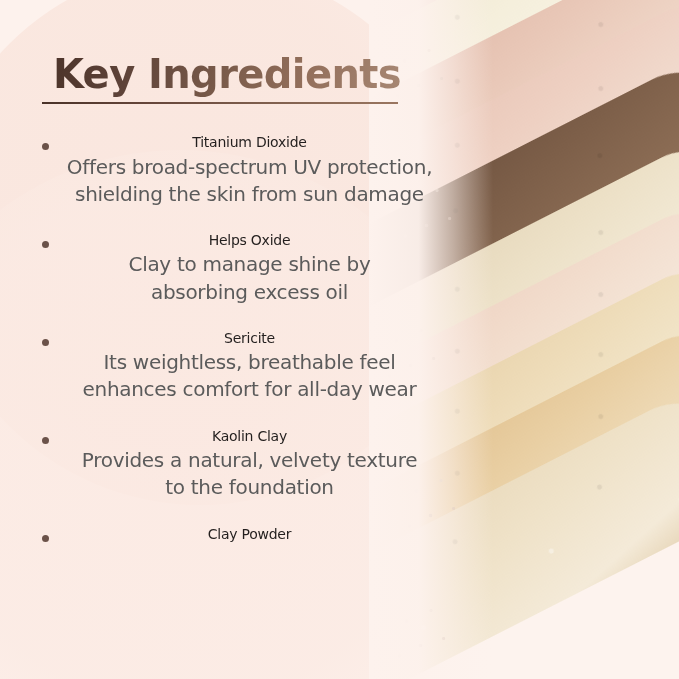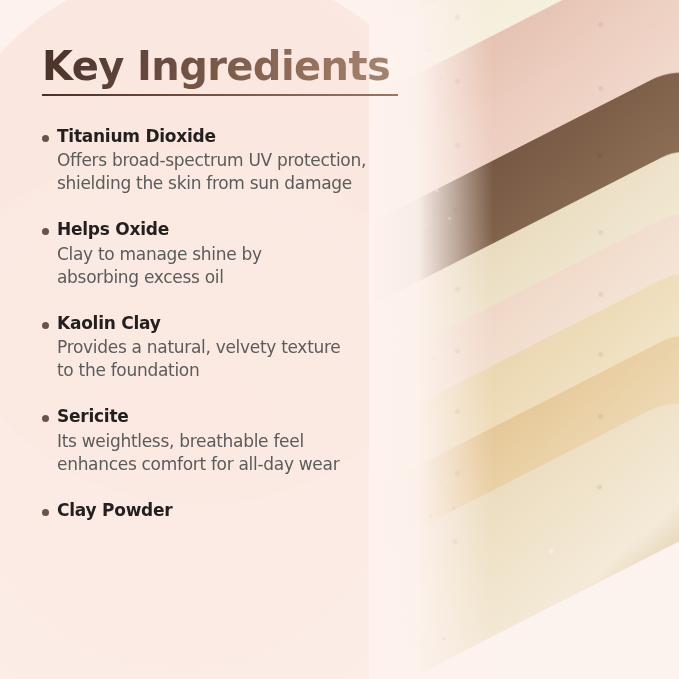--- a/index.html
+++ b/index.html
@@ -105,22 +105,22 @@
   
   .photo-fade{
     position:absolute; inset:0;
     background:linear-gradient(to right, #fdf2ed 0%, rgba(253,242,237,.96) 16%, rgba(253,242,237,.55) 27%, rgba(253,242,237,0) 40%);
     pointer-events:none;
   }
 
   
   .content{
     position:absolute;
-    left:0; top:8px;
-    width:470px; height:590px;
+    left:0; top:16px;
+    width:470px; height:590px;text-align:center;
   }
   .title-wrap{
     position:absolute;
     left:42px; top:36px;
     width:370px;
   }
   .title{
     font-family:"DejaVu Sans", sans-serif;
     font-size:40px;
     font-weight:bold;
@@ -155,30 +155,30 @@
   .item:last-child{margin-bottom:0;}
   .bullet{
     position:absolute;
     left:0; top:9px;
     width:7px;height:7px;
     border-radius:50%;
     background:#6b5249;
   }
   .item-name{
     font-family:"DejaVu Sans", sans-serif;
-    font-size:17px;
-    font-weight:bold;
+    font-size:14px;
+    font-weight:normal;
     color:#231f1e;
     letter-spacing:-0.25px;
     line-height:1.25;
     margin:0 0 2px 0;
   }
   .item-desc{
     font-family:"DejaVu Sans", sans-serif;
-    font-size:17px;
+    font-size:20px;
     font-weight:normal;
     color:#5b5b5b;
     letter-spacing:-0.3px;
     line-height:1.36;
     margin:0;
     white-space:pre-line;
   }
 </style>
 </head>
 <body>
@@ -252,33 +252,33 @@
 
       <div class="item">
         <span class="bullet"></span>
         <p class="item-name">Helps Oxide</p>
         <p class="item-desc">Clay to manage shine by
 absorbing excess oil</p>
       </div>
 
       <div class="item">
         <span class="bullet"></span>
+        <p class="item-name">Sericite</p>
+        <p class="item-desc">Its weightless, breathable feel
+enhances comfort for all-day wear</p>
+      </div>
+
+      <div class="item">
+        <span class="bullet"></span>
         <p class="item-name">Kaolin Clay</p>
         <p class="item-desc">Provides a natural, velvety texture
 to the foundation</p>
       </div>
 
       <div class="item">
         <span class="bullet"></span>
-        <p class="item-name">Sericite</p>
-        <p class="item-desc">Its weightless, breathable feel
-enhances comfort for all-day wear</p>
-      </div>
-
-      <div class="item">
-        <span class="bullet"></span>
         <p class="item-name">Clay Powder</p>
       </div>
 
     </div>
   </div>
 
 </div>
 
 </body></html>

